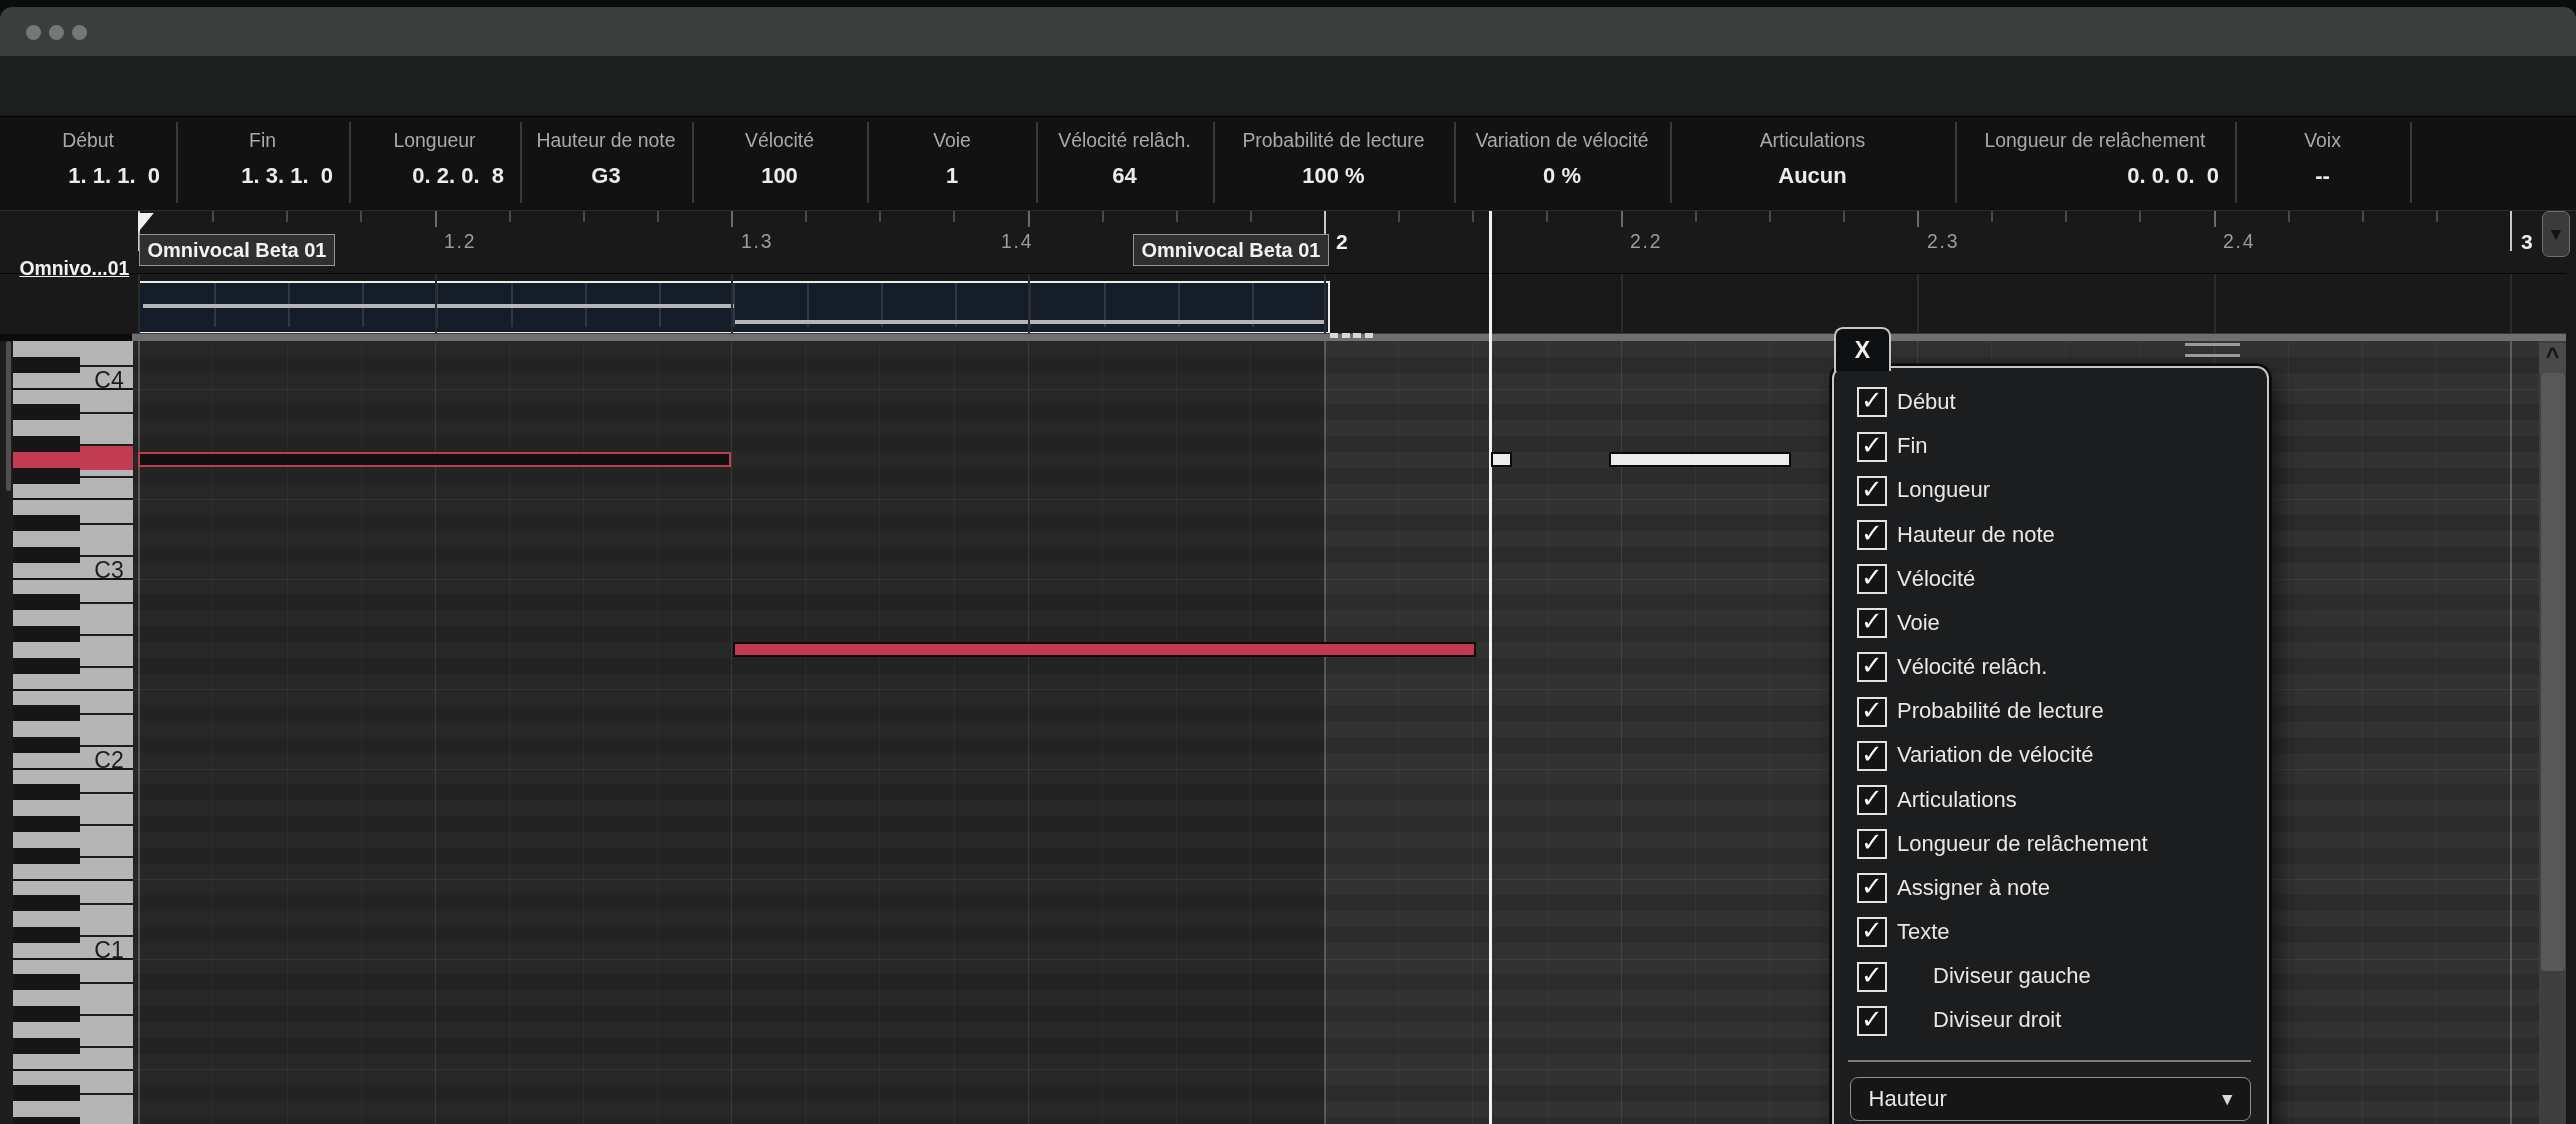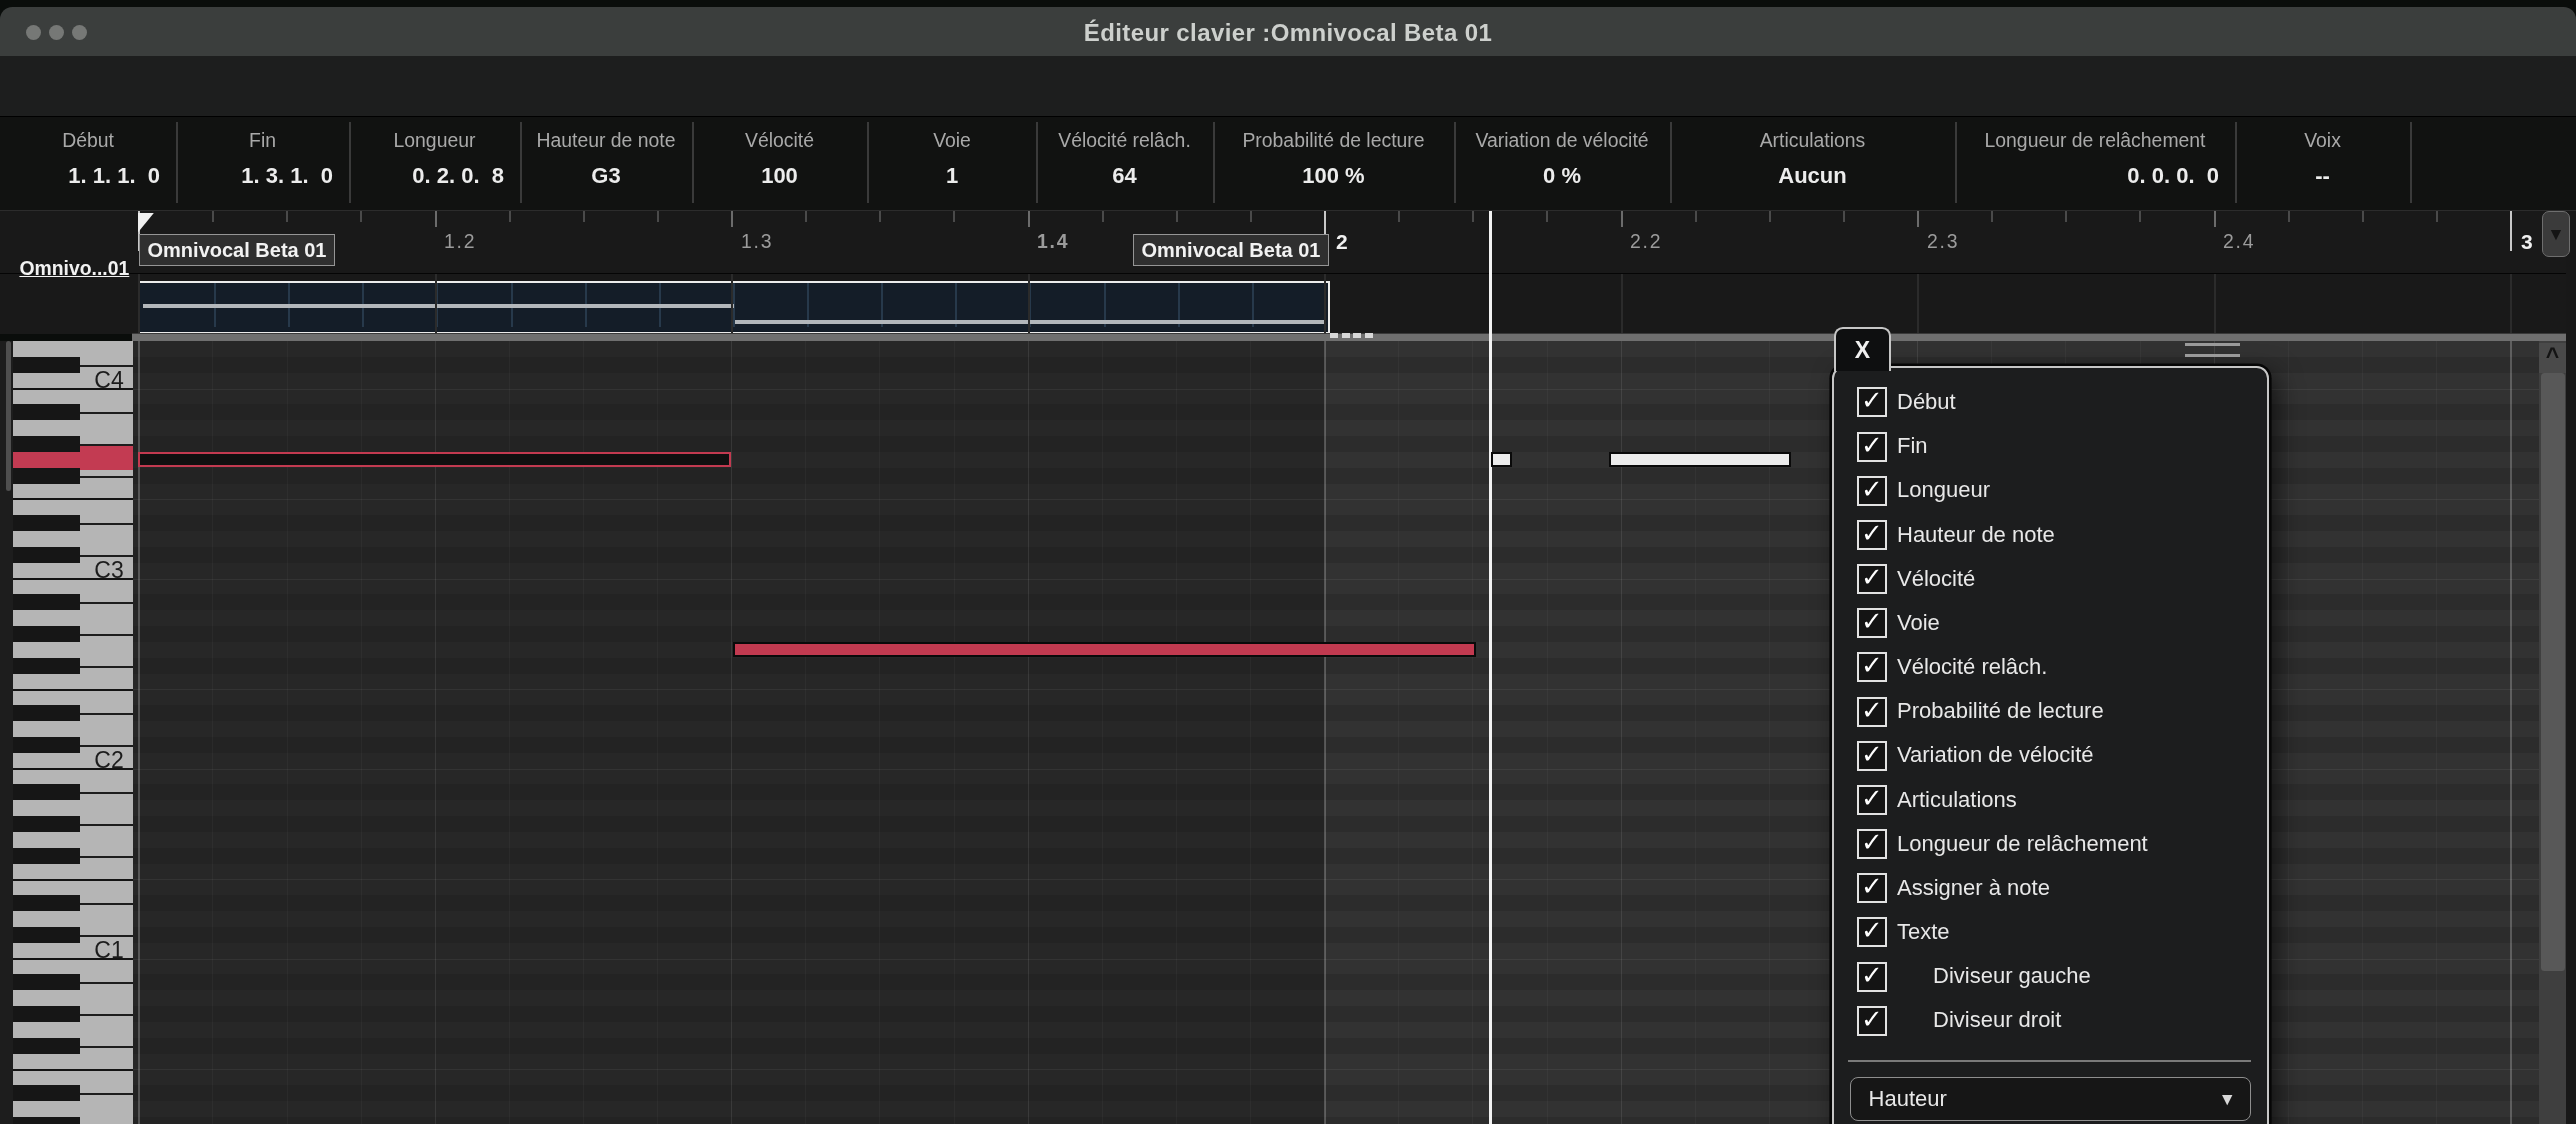--- a/index.html
+++ b/index.html
@@ -90,21 +90,20 @@
 </style>
 </head>
 <body>
 
 <div id="page">
 
   <div id="titlebar" class="abs">
     <div class="tl abs" style="left:26px;"></div>
     <div class="tl abs" style="left:49px;"></div>
     <div class="tl abs" style="left:72px;"></div>
-    <div id="title-text" class="abs">Éditeur clavier :Omnivocal Beta 01</div>
   </div>
 
   <div id="toolbar" class="abs">
       <div class="tbgroup abs" style="left: 514px; width: 487px;"></div>
       <div class="tbgroup abs" style="left: 1716px; width: 179px;"></div>
       <div class="tbgroup abs" style="left: 2421px; width: 123px;"></div>
       <div class="tbtn g abs" style="left: 7px; width: 40px;">
         <svg width="26" height="26" viewBox="0 0 24 24" fill="none">
           <g transform="rotate(42 12 12)" fill="#dcdcdc">
             <rect x="9" y="2" width="6" height="3"></rect>
@@ -426,21 +425,21 @@
       <div class="rtick abs" style="left: 1991px; height: 10.6px; background: rgb(74, 74, 74);"></div>
       <div class="rtick abs" style="left: 2065px; height: 10.6px; background: rgb(74, 74, 74);"></div>
       <div class="rtick abs" style="left: 2139px; height: 10.6px; background: rgb(74, 74, 74);"></div>
       <div class="rtick abs" style="left: 2214px; height: 16px; background: rgb(107, 107, 107);"></div>
       <div class="rtick abs" style="left: 2288px; height: 10.6px; background: rgb(74, 74, 74);"></div>
       <div class="rtick abs" style="left: 2362px; height: 10.6px; background: rgb(74, 74, 74);"></div>
       <div class="rtick abs" style="left: 2436px; height: 10.6px; background: rgb(74, 74, 74);"></div>
       <div class="rtick abs" style="left: 2510px; height: 40px; background: rgb(200, 200, 200);"></div>
       <div class="rlabel abs" style="left: 444px;">1.2</div>
       <div class="rlabel abs" style="left: 741px;">1.3</div>
-      <div class="rlabel abs" style="left: 1037px; font-weight: bold;">1.4</div>
+      <div class="rlabel abs" style="left: 1001px;">1.4</div>
       <div class="rlabel abs bar" style="left: 1336px;">2</div>
       <div class="rlabel abs" style="left: 1630px;">2.2</div>
       <div class="rlabel abs" style="left: 1927px;">2.3</div>
       <div class="rlabel abs" style="left: 2223px;">2.4</div>
       <div class="rlabel abs bar" style="left: 2521px;">3</div>
       <div class="abs" style="left: 138px; top: 1.8px;"><svg width="17.6" height="19.4" viewBox="0 0 20 22">
           <path d="M0 0h18L0 22z" fill="#f0f0f0"></path>
         </svg></div>
       <div class="plabel abs" style="left: 139px; width: 194px;">Omnivocal Beta 01</div>
       <div class="plabel abs" style="left: 1133px; width: 194px;">Omnivocal Beta 01</div>

